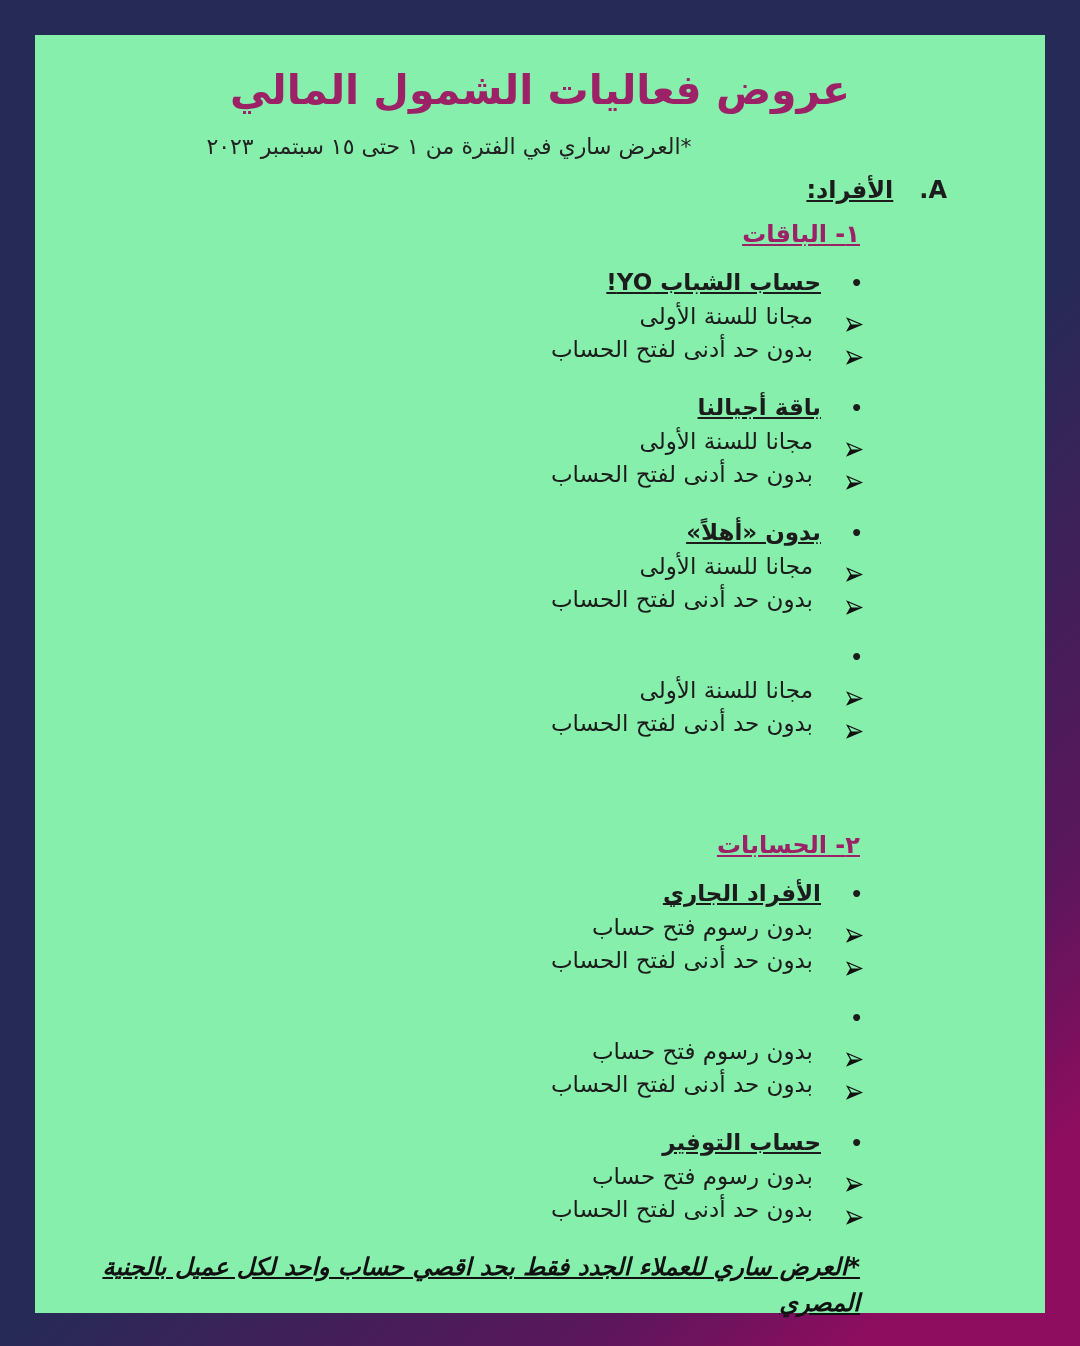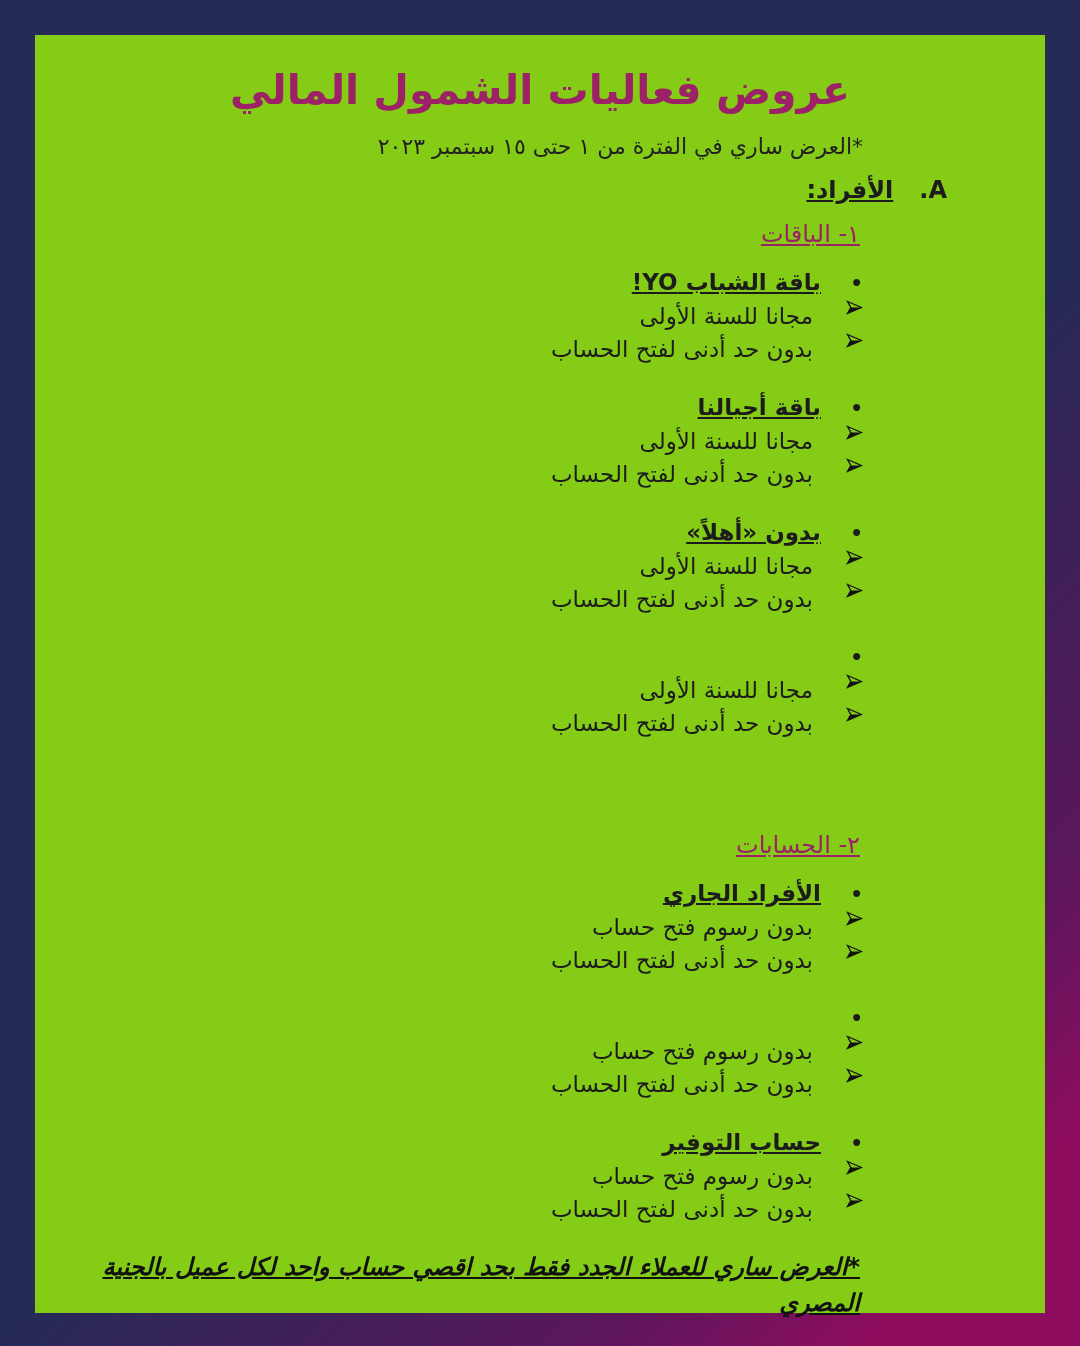--- a/index.html
+++ b/index.html
@@ -3,48 +3,48 @@
 <meta charset="utf-8">
 <style>
   html,body { margin:0; padding:0; }
   body {
     width:1080px; height:1346px; position:relative; overflow:hidden;
     background:linear-gradient(135deg, #252a56 0%, #252a56 55%, #5c165c 80%, #8e0d5f 91%, #8e0d5f 100%);
     font-family:"DejaVu Sans", sans-serif;
   }
   .card {
     position:absolute; left:35px; top:35px; right:35px; bottom:33px;
-    background:#84cc16; direction:rtl; color:#1c1c1c;
+    background:#86efac; direction:rtl; color:#1c1c1c;
   }
   .title {
     margin-top:27px; line-height:56px; text-align:center;
     font-size:41px; font-weight:bold; color:#9c2166; letter-spacing:0;
   }
   .date {
-    margin:12px 182px 0 0; line-height:34px; font-size:22px; text-align:right; color:#222;
+    margin:12px 182px 0 0; line-height:34px; font-size:22px; text-align:center; color:#222;
   }
   .row-a {
     margin:8px 98px 0 0; line-height:36px; font-size:24px; font-weight:bold;
     display:flex; align-items:baseline; gap:26px;
   }
   .row-a .a-label { text-decoration:underline; }
   .sec-head {
-    margin:8px 185px 0 0; line-height:36px; font-size:24px; font-weight:normal;
+    margin:8px 185px 0 0; line-height:36px; font-size:24px; font-weight:bold;
     color:#9c2166; text-decoration:underline; text-align:right;
   }
   .sec-head.second { margin-top:88px; }
   .pkg-header {
     display:flex; align-items:baseline; margin:26px 182px 0 0; line-height:32px;
     font-size:23px; font-weight:bold;
   }
   .pkg-header.first { margin-top:14px; }
   .pkg-header .marker { flex:0 0 42px; font-size:20px; }
   .pkg-header .pkg-name { text-decoration:underline; }
   .sub {
-    display:flex; align-items:flex-start; margin:1px 182px 0 0; line-height:32px; font-size:23px;
+    display:flex; align-items:flex-end; margin:1px 182px 0 0; line-height:32px; font-size:23px;
   }
   .sub .marker { flex:0 0 50px; display:flex; justify-content:flex-start; align-items:center; }
   .sub .marker svg { display:block; }
   .footnote {
     margin:24px 185px 0 0; line-height:36px; text-align:right;
     font-size:24px; font-weight:bold; font-style:italic; text-decoration:underline; color:#111;
   }
 </style>
 </head>
 <body>
@@ -57,21 +57,21 @@
 
   <div class="row-a">
     <span>A.</span>
     <span class="a-label">الأفراد:</span>
   </div>
 
   <div class="sec-head">١- الباقات</div>
 
   <div class="pkg-header first">
     <span class="marker">•</span>
-    <span class="pkg-name">باقة الشباب YO!</span>
+    <span class="pkg-name">حساب الشباب YO!</span>
   </div>
   <div class="sub">
     <span class="marker">
         <svg width="17" height="15" viewBox="0 0 17 15">
           <path d="M1.5 1.5 L15.5 7.5 L1.5 13.5 L4.8 7.5 Z" fill="none" stroke="#111" stroke-width="1.3"></path>
           <path d="M1.5 13.5 L15.5 7.5 L4.8 7.5 Z" fill="#111"></path>
         </svg>
       </span>
     <span>مجانا للسنة الأولى</span>
   </div>

